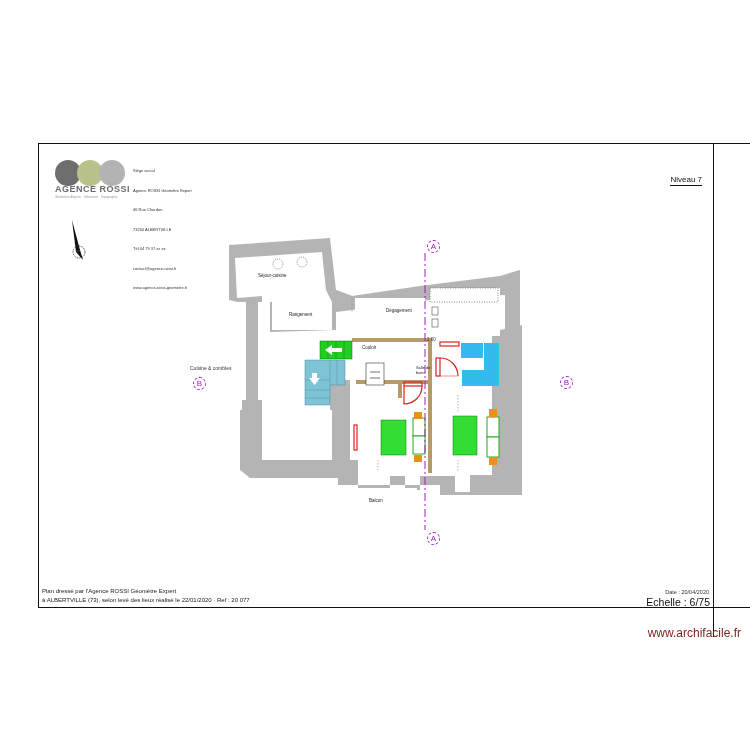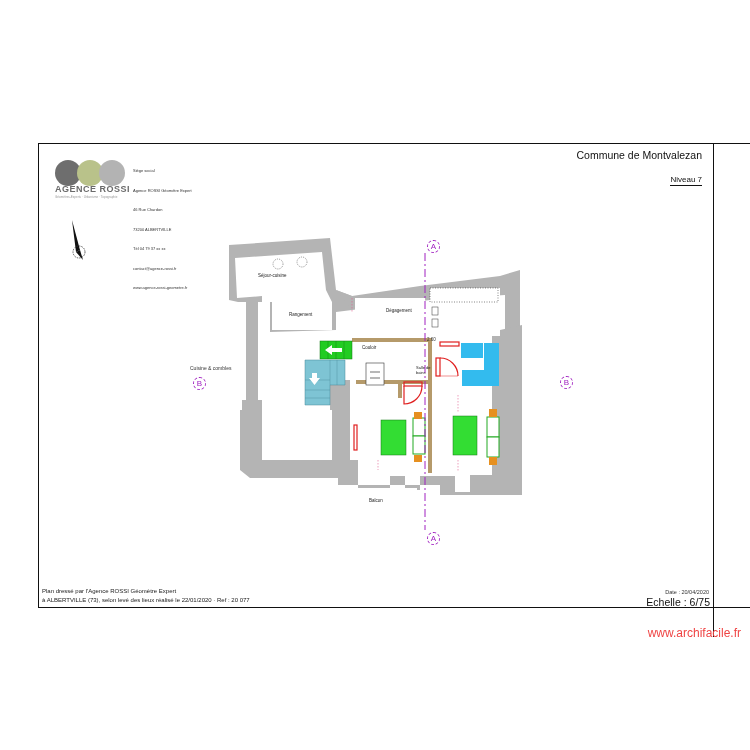--- a/index.html
+++ b/index.html
@@ -9,21 +9,21 @@
   .logo { position:absolute; left:55px; top:160px; width:80px; height:40px;text-align:right; }
   .logo-circle { position:absolute; top:0; width:26px; height:26px; border-radius:50%; }
   .logo-text { position:absolute; left:0; top:24px; font-size:9px; letter-spacing:0.5px; color:#6b6b6b; font-weight:bold; white-space:nowrap; }
   .logo-sub { position:absolute; left:0; top:35px; font-size:3px; color:#999; white-space:nowrap; }
   .contact { position:absolute; left:133px; top:155px; font-size:4px; line-height:6.5px; color:#333; white-space:pre; }
   .title-block { position:absolute; right:48px; top:148px; text-align:right; font-size:10.5px; line-height:14px; color:#111; }
   .niveau { position:absolute; right:48px; top:175px; font-size:8px; border-bottom:1px solid #111; padding:0 0 1px 0; }
   .footer-left { position:absolute; left:42px; top:587px; font-size:6px; line-height:9px; color:#222; white-space:nowrap; }
   .footer-date { position:absolute; right:41px; top:589px; font-size:5.5px; color:#333; }
   .footer-scale { position:absolute; right:40px; top:596px; font-size:10.5px; color:#111; }
-  .website { position:absolute; right:9px; top:626px; font-size:12px; color:#ef4444; }
+  .website { position:absolute; right:9px; top:626px; font-size:12px; color:#7f1d1d; }
   .compass { position:absolute; left:66px; top:218px; width:30px; height:50px; }
   .plan { position:absolute; left:0; top:0; width:750px; height:750px; }
   .room-label { position:absolute; font-size:4.5px; color:#222; white-space:nowrap; }
   .axis-label { position:absolute; width:11px; height:11px; border:1px dashed #a020c0; border-radius:50%; color:#a020c0; font-size:8px; line-height:11px; text-align:center; }
   .annot { position:absolute; font-size:5px; color:#333; white-space:nowrap; }
 </style>
 </head>
 <body>
 
 <div class="sheet"></div>
@@ -41,21 +41,20 @@
   <div>Siège social</div>
   <div>Agence ROSSI Géomètre Expert</div>
   <div>46 Rue Chardon</div>
   <div>73200 ALBERTVILLE</div>
   <div>Tél 04 79 37 xx xx</div>
   <div>contact@agence-rossi.fr</div>
   <div>www.agence-rossi-geometre.fr</div>
 </div>
 
 <div class="title-block">
-  <div>Commune de Montvalezan</div>
 </div>
 <div class="niveau">Niveau 7</div>
 
 <svg class="compass" viewBox="0 0 30 50">
   <polygon points="6,2 14,32 10,34" fill="#111"></polygon>
   <polygon points="10,34 14,32 17,42" fill="#111"></polygon>
   <circle cx="13" cy="34" r="6" fill="none" stroke="#333" stroke-width="0.8" stroke-dasharray="1.5,1"></circle>
 </svg>
 
 <svg class="plan" viewBox="0 0 750 750">

